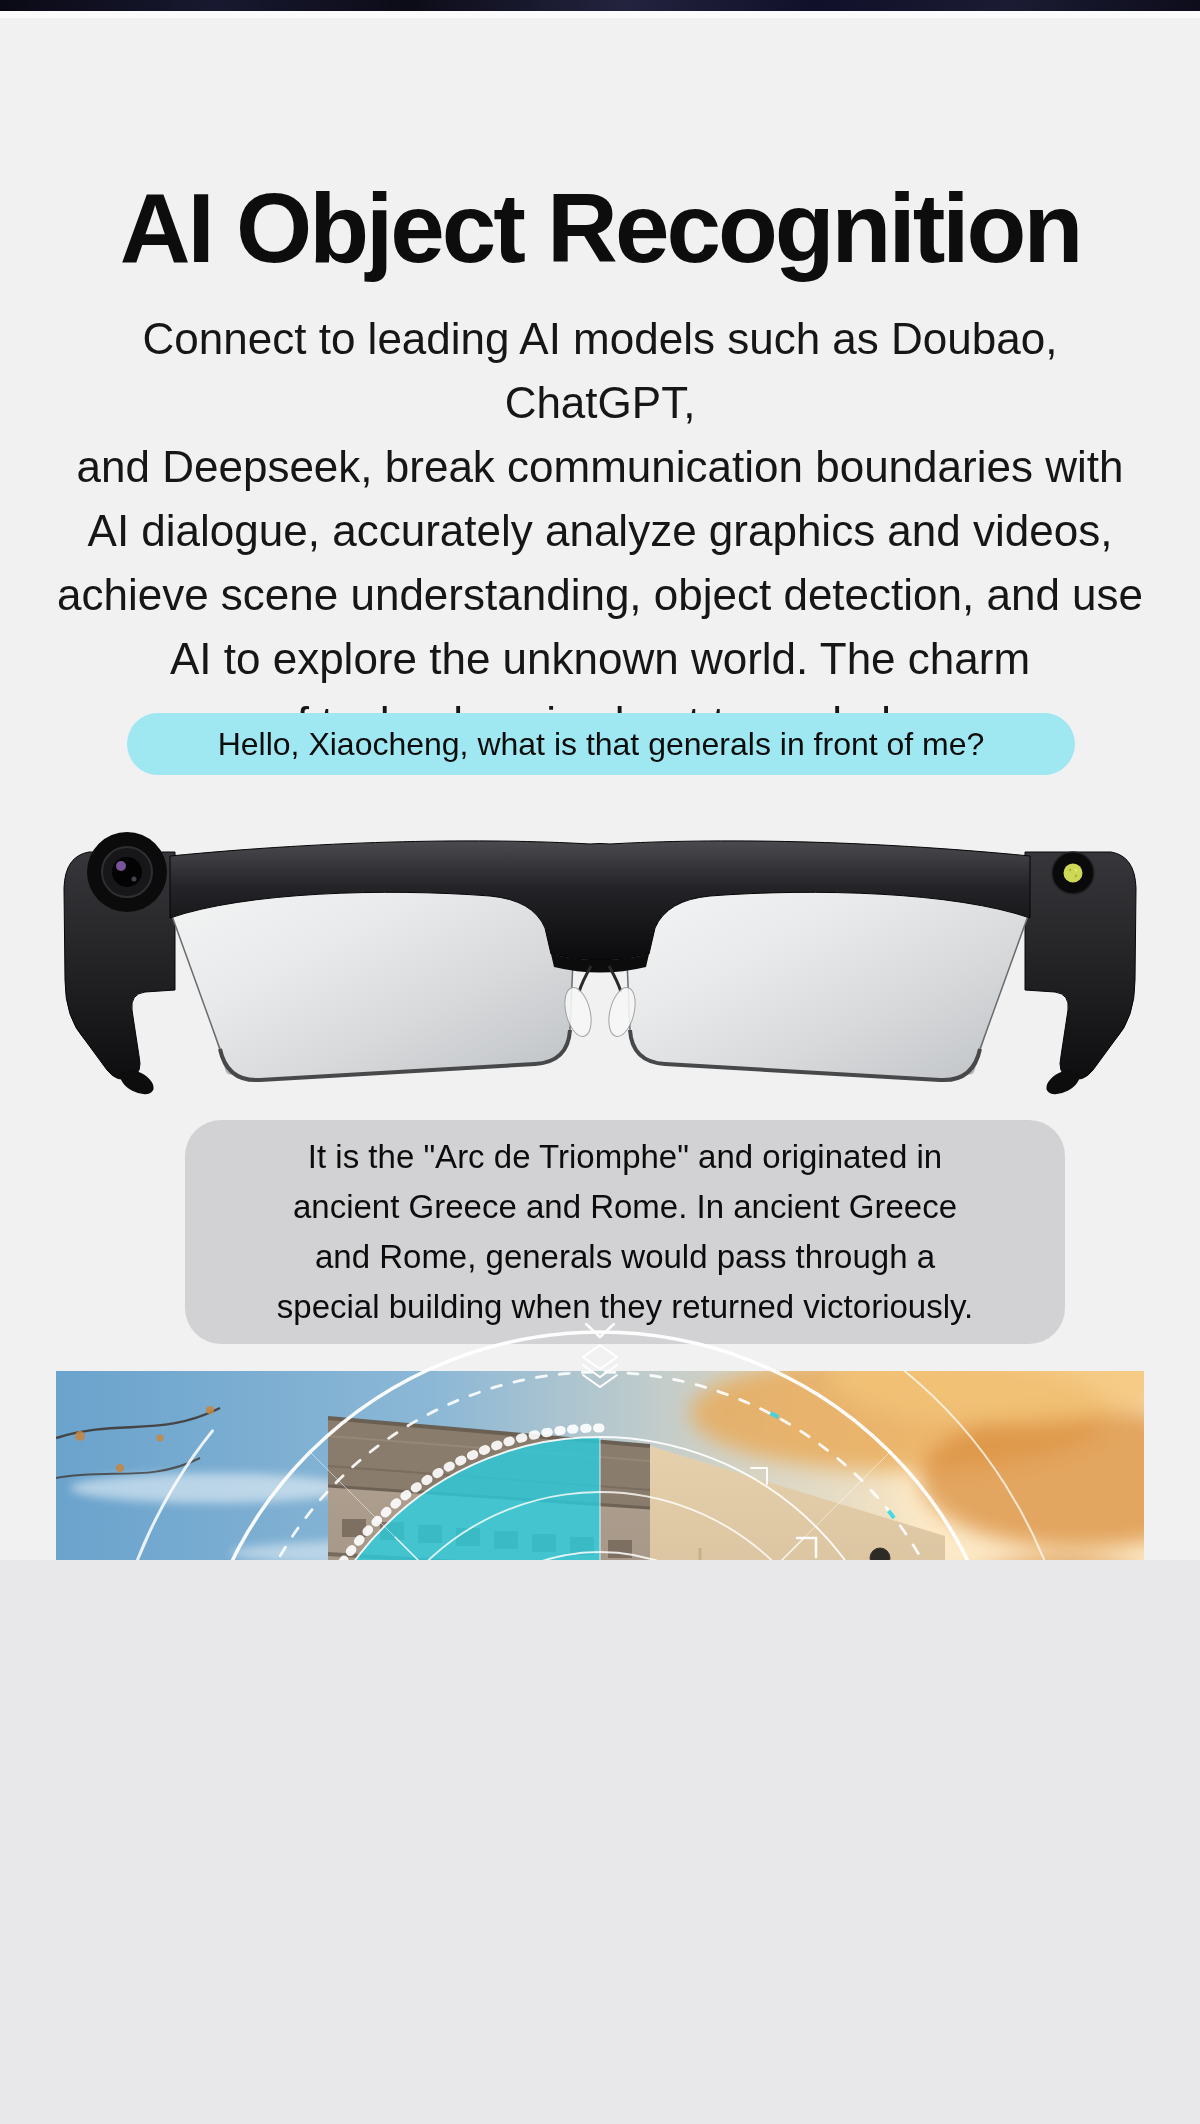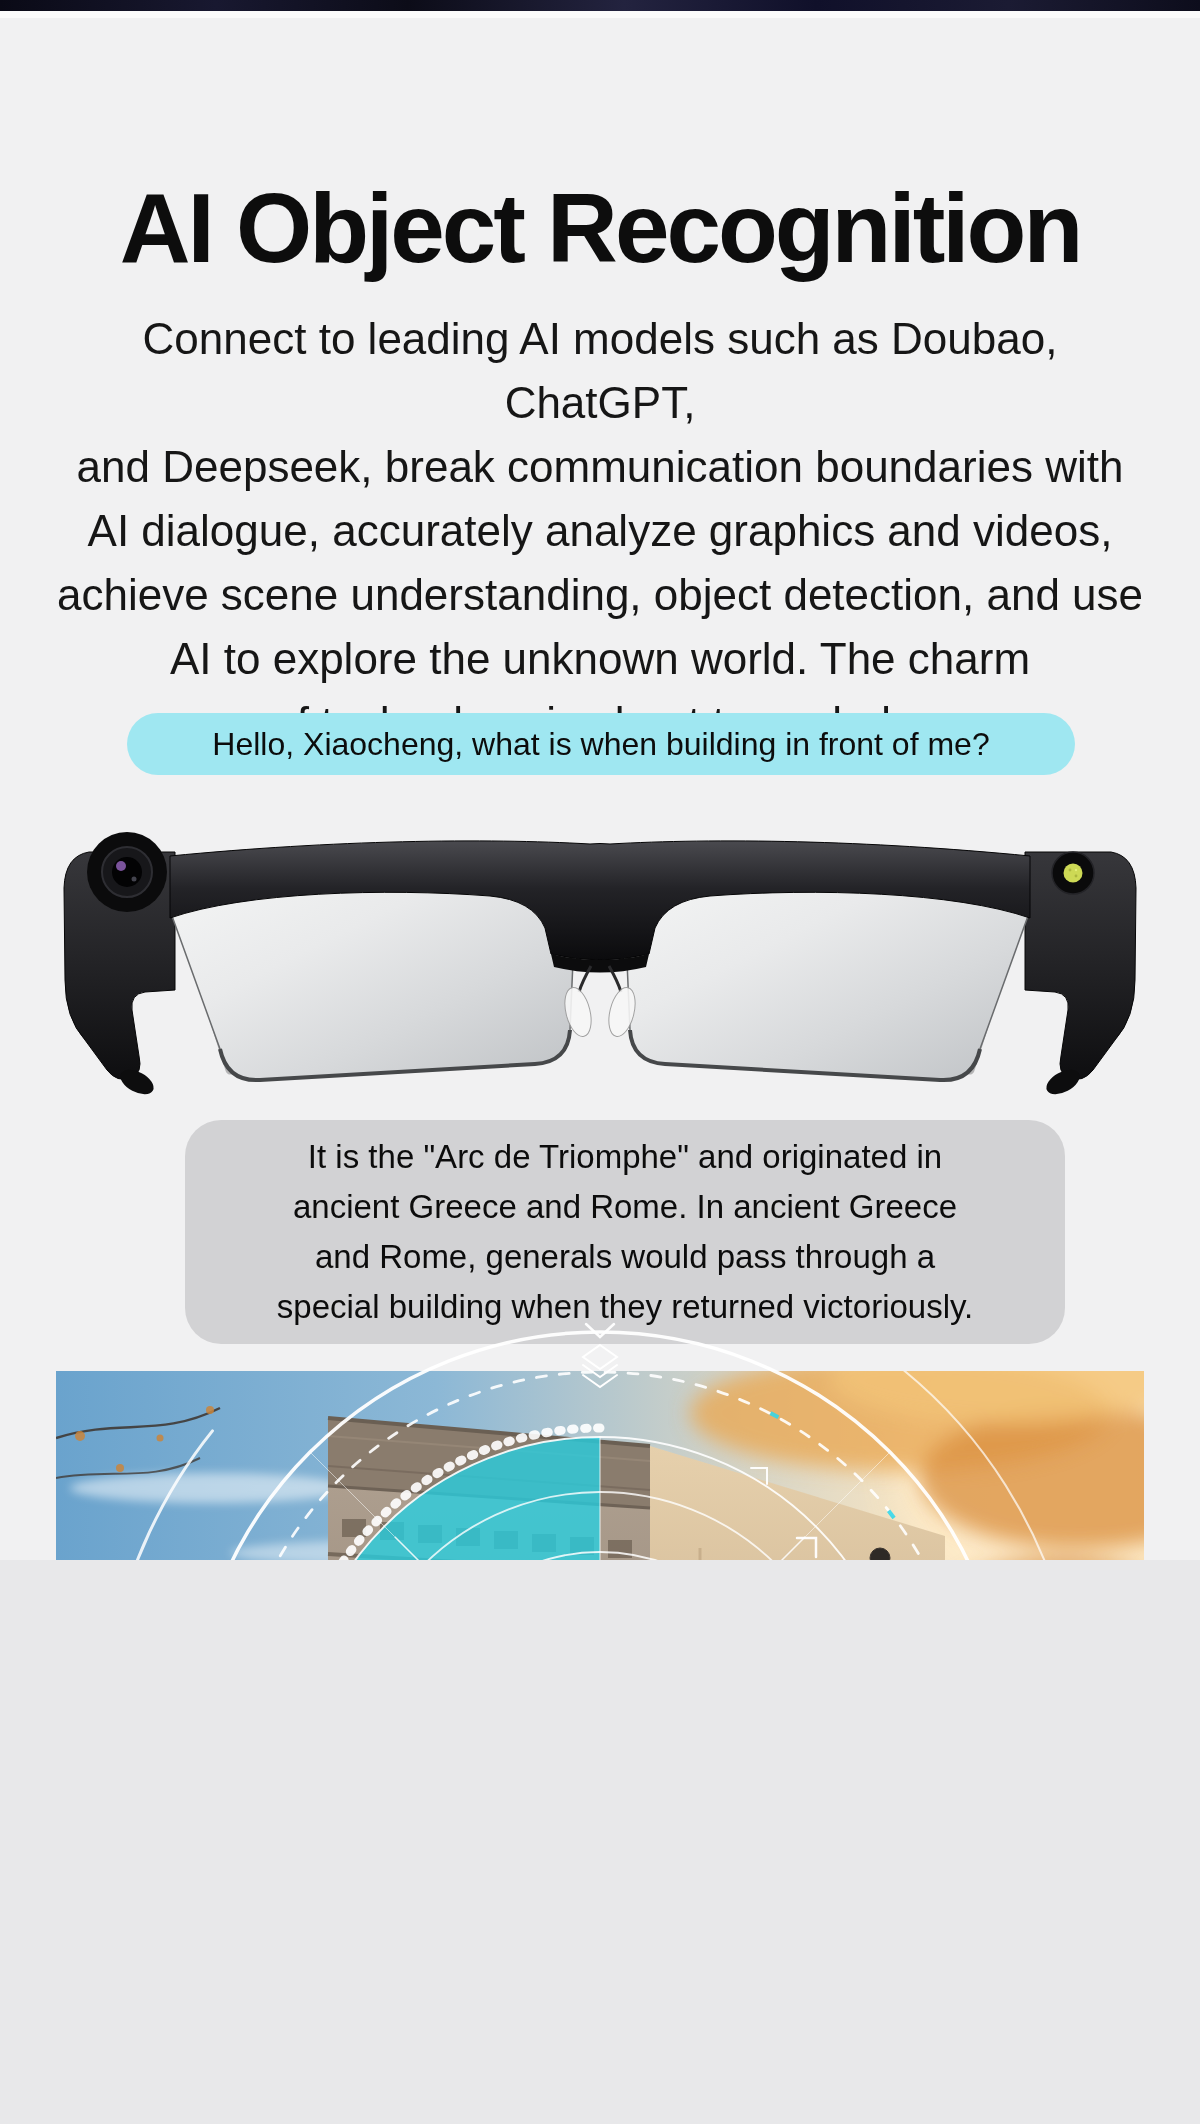--- a/index.html
+++ b/index.html
@@ -32,21 +32,21 @@
 
   <h1 class="hero-title">AI Object Recognition</h1>
   <p class="hero-desc">Connect to leading AI models such as Doubao, ChatGPT,
 and Deepseek, break communication boundaries with
 AI dialogue, accurately analyze graphics and videos,
 achieve scene understanding, object detection, and use
 AI to explore the unknown world. The charm
 of technology is about to explode.</p>
 
   <div class="bubble bubble-question">
-    <span>Hello, Xiaocheng, what is when building in front of me?</span>
+    <span>Hello, Xiaocheng, what is that generals in front of me?</span>
   </div>
 
   <svg class="glasses-svg" viewBox="0 0 1090 275">
     <defs>
       <linearGradient id="browGrad" x1="0" y1="0" x2="0" y2="1">
         <stop offset="0" stop-color="#4a4a4f"></stop>
           <stop offset="0.4" stop-color="#232327"></stop>
           <stop offset="1" stop-color="#0b0b0d"></stop>
       </linearGradient>
       <linearGradient id="blockGrad" x1="0" y1="0" x2="0" y2="1">

